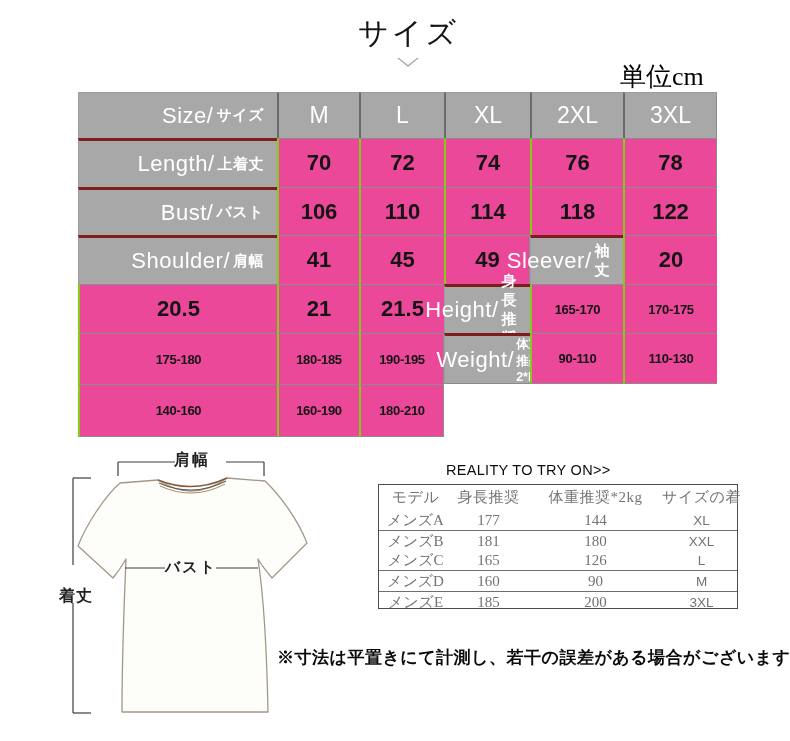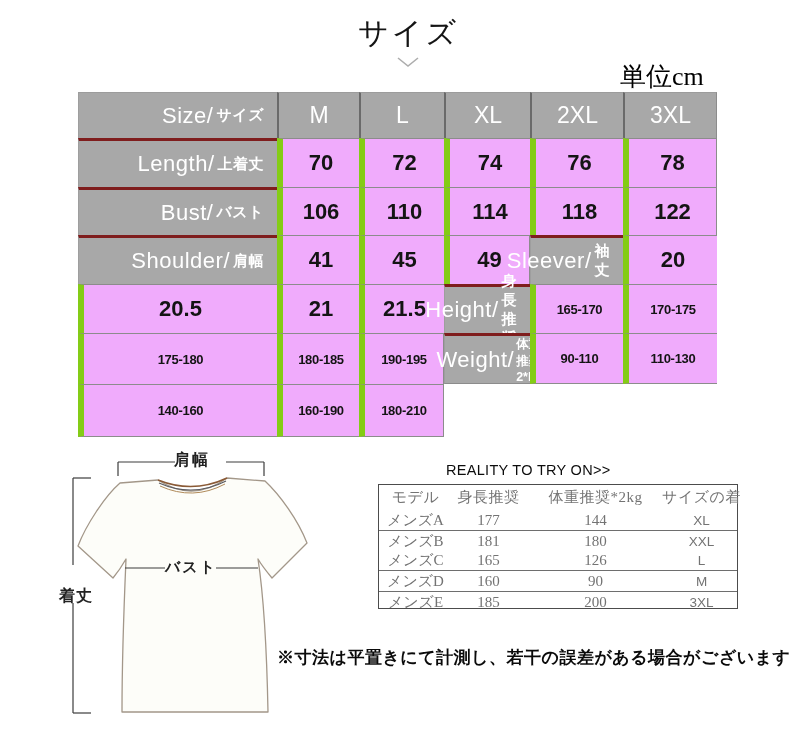--- a/index.html
+++ b/index.html
@@ -37,22 +37,22 @@
   }
   .head-col { border-left:2px solid #6a6a6a; font-size:23px; font-weight:400; }
   .corner, .row-label { justify-content:flex-end; padding-right:13px; border-left:1px solid #9e9e9e; }
   .row-label { border-top:3px solid #7f1d1d;padding-left:17px; }
   .corner { border-top:1px solid #9c9c9c; }
   .head-col.first-head { border-top:1px solid #9c9c9c; }
   .lbl-en { font-size:22px; font-weight:400; letter-spacing:0.5px; }
   .lbl-ja { font-size:15px; font-weight:700; margin-left:3px; letter-spacing:0.5px; }
   .lbl-ja-sm { font-size:12.5px; font-weight:700; margin-left:2px; }
   .data {
-    background:#f0abfc; color:#141414;
-    border-left:6px solid #84cc16; border-top:1px solid #8c8c8c;
+    background:#ec4899; color:#141414;
+    border-left:2px solid #84cc16; border-top:1px solid #8c8c8c;
     font-size:22px; font-weight:700;
   }
   .data.last-col, .gray.last-col { border-right:1px solid #8c8c8c; }
   .bottom-row { border-bottom:1px solid #8c8c8c;justify-content:center; }
   .data.small-num { font-size:13px; font-weight:700; letter-spacing:-0.3px; }
 
   
   .tee-svg { position:absolute; left:30px; top:445px; }
   .measure-label {
     position:absolute; font-family:"Liberation Serif","DejaVu Serif",serif;

